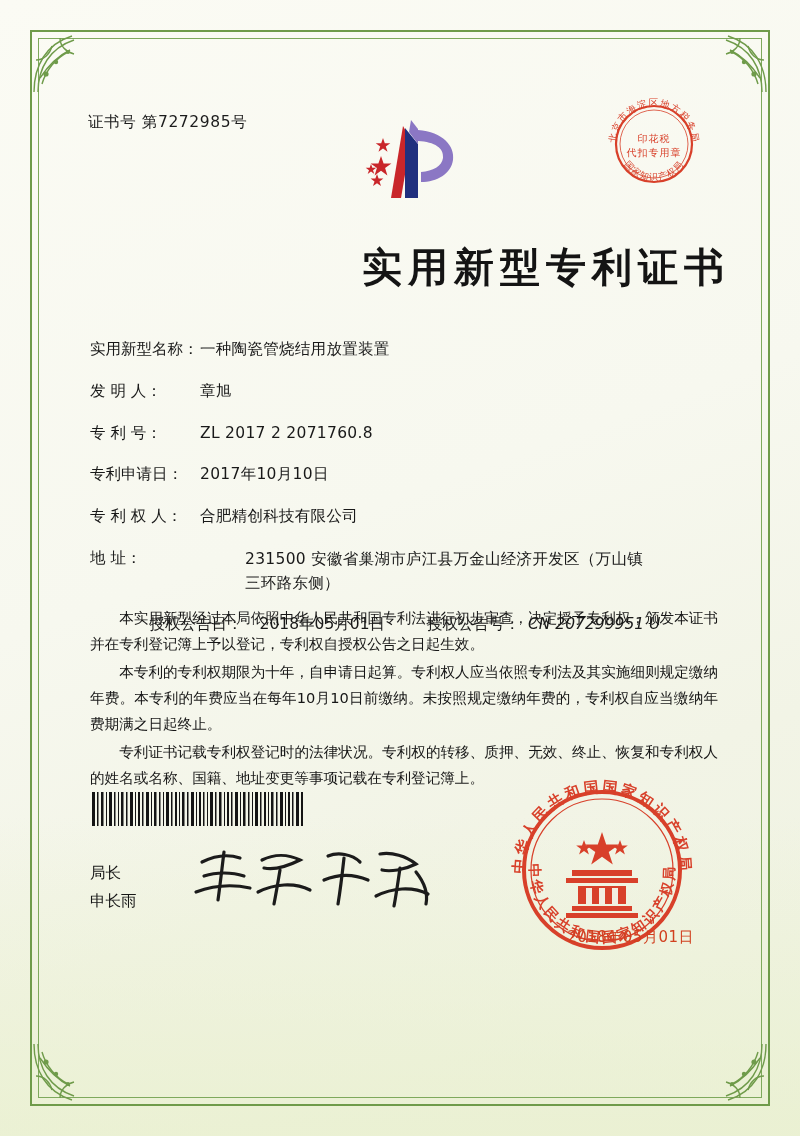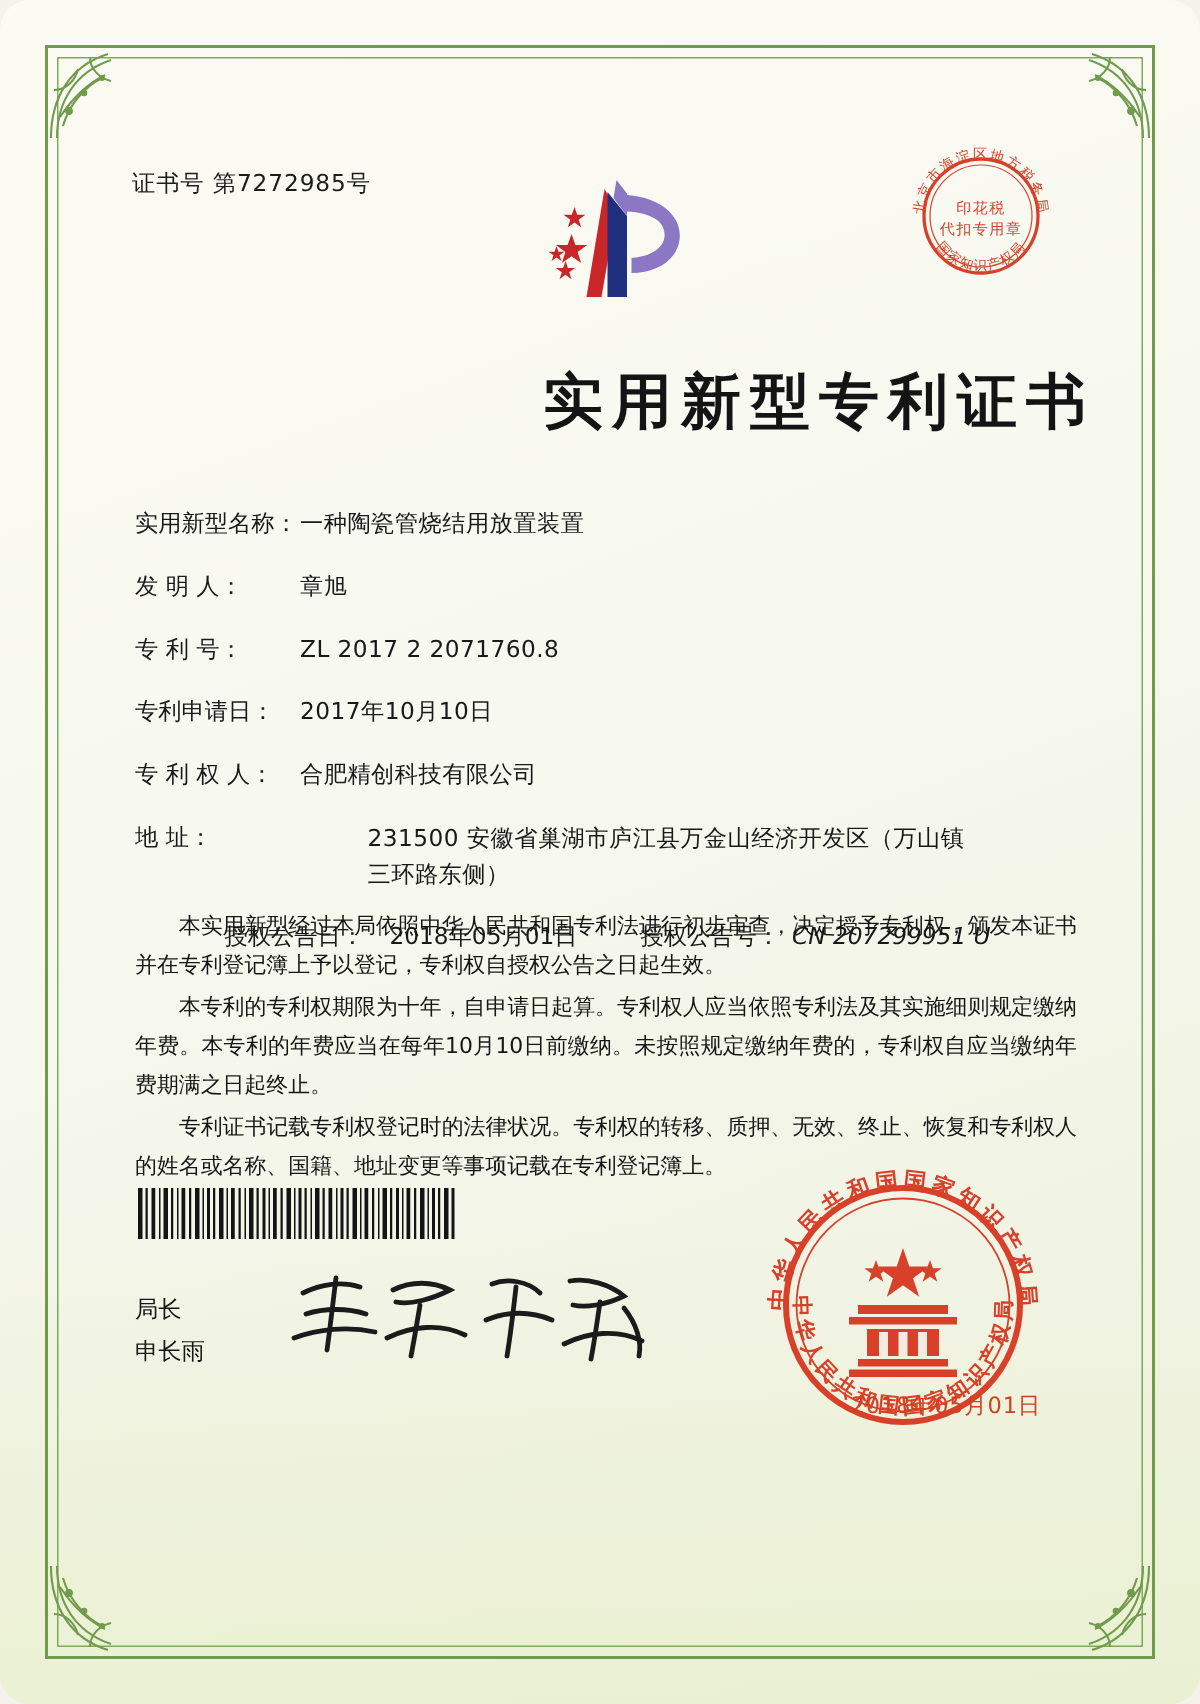--- a/index.html
+++ b/index.html
@@ -7,21 +7,20 @@
     margin: 0; padding: 0;
     width: 800px; height: 1136px;
     background: #f4f2ea;
     font-family: "DejaVu Sans", sans-serif;
   }
   #page {
     position: relative;
     width: 800px; height: 1136px;
     background: linear-gradient(160deg, #fbfbf4 0%, #f7f8ef 45%, #f2f4e6 70%, #eef2e0 100%);
     overflow: hidden;
-    border-radius: 20px;
   }
   
   .paper-tint {
     position: absolute; left: 0; right: 0; bottom: 0; height: 320px;
     background: linear-gradient(to bottom, rgba(238,243,218,0) 0%, rgba(233,240,206,0.75) 100%);
     pointer-events: none;
   }
 
   
   .border-outer {

